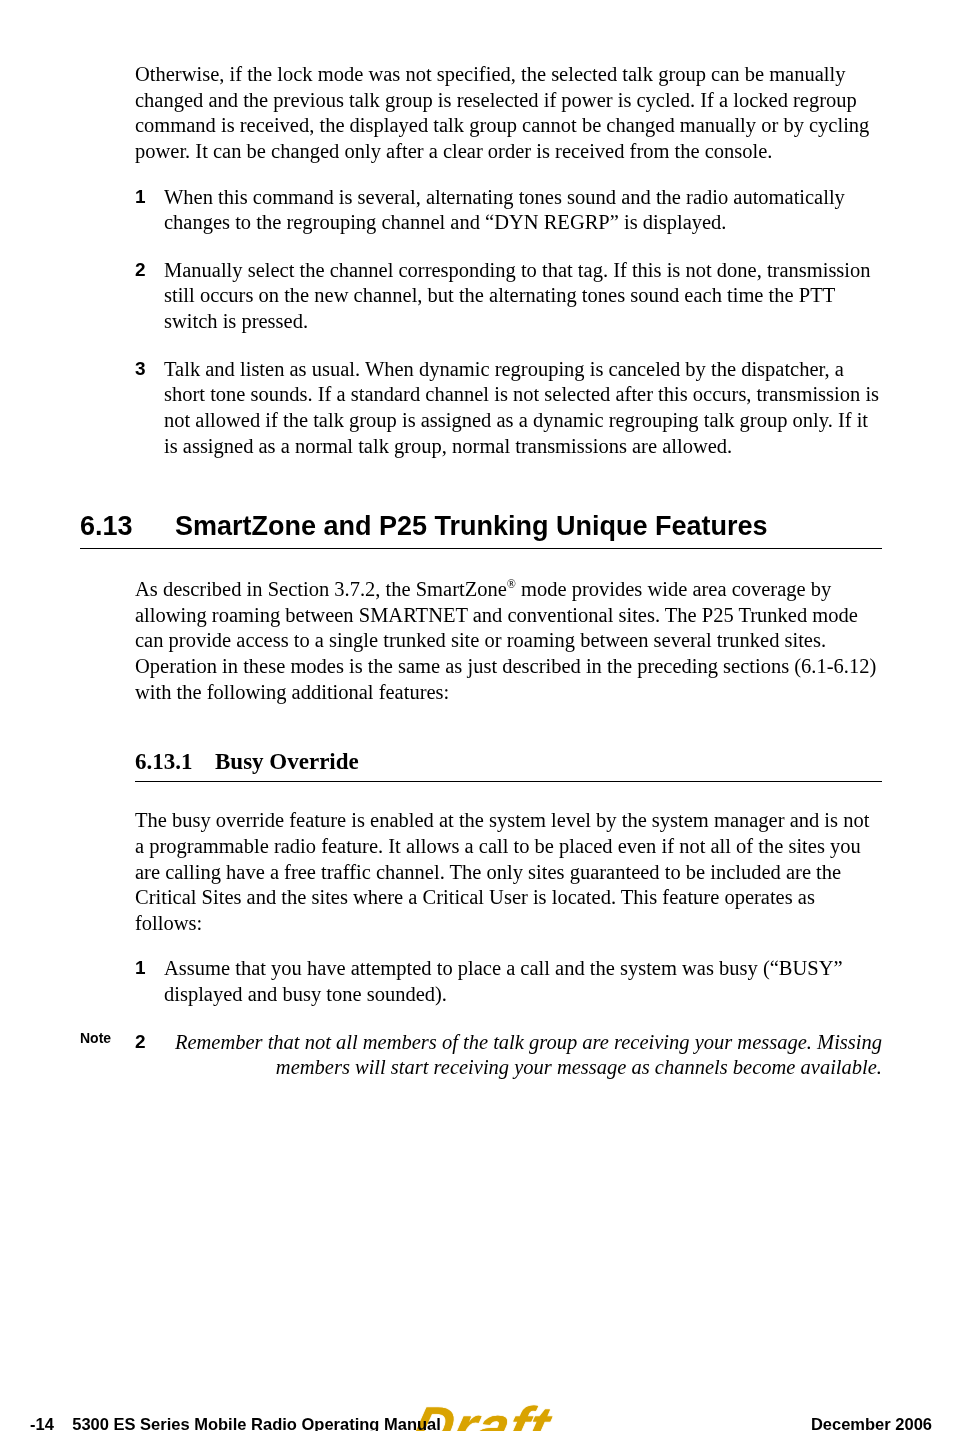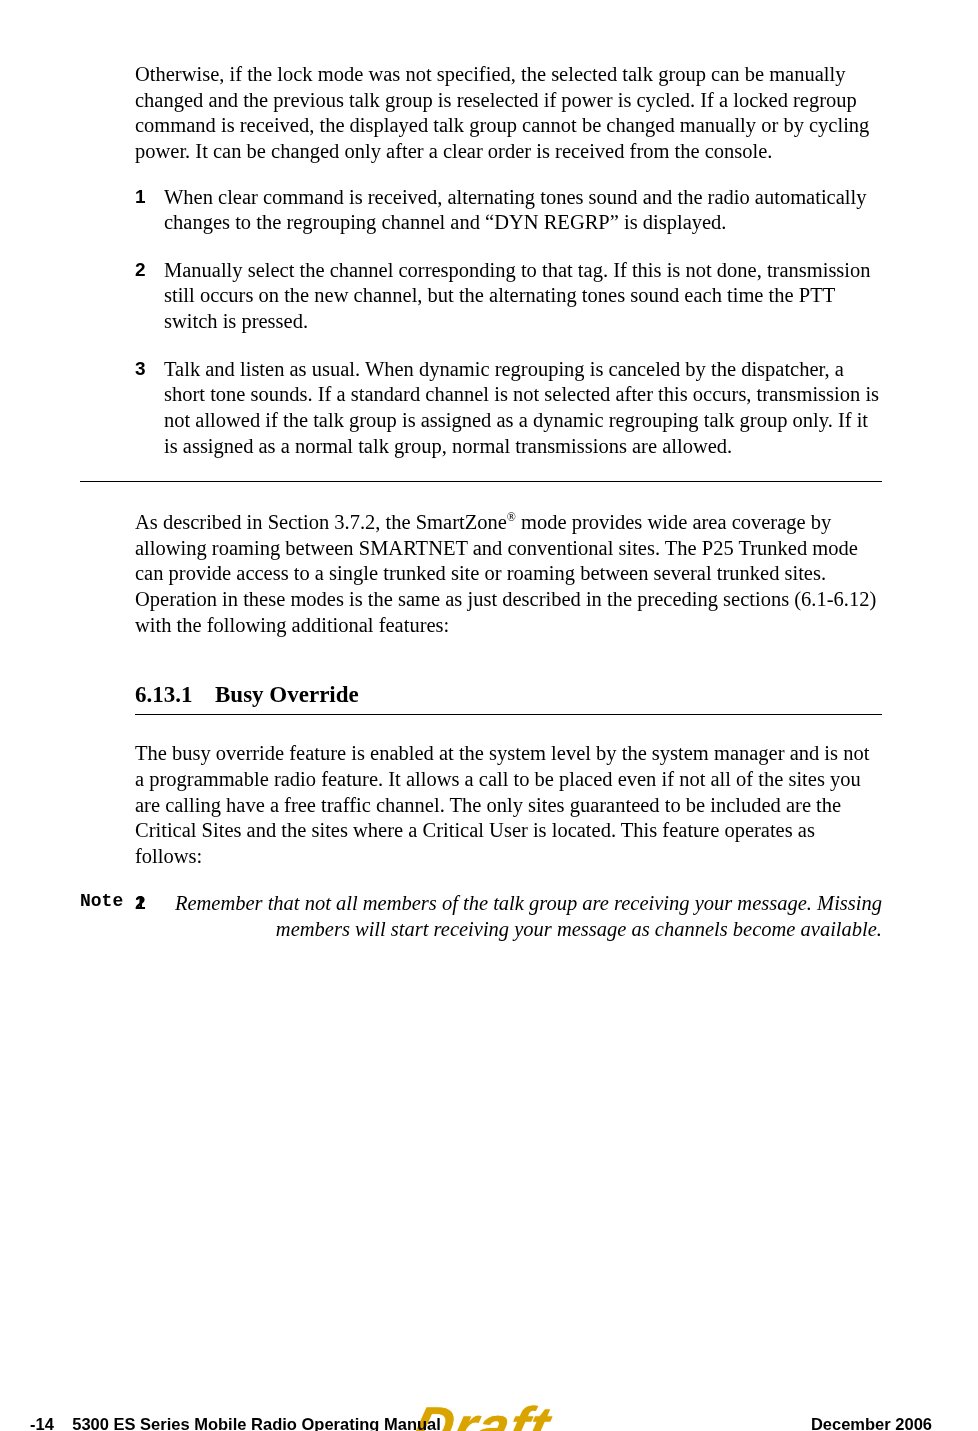--- a/index.html
+++ b/index.html
@@ -86,23 +86,23 @@
   sup.reg {
     font-size: 12px;
     vertical-align: super;
   }
   .note-row {
     display: flex;
     margin-left: 0;
     margin-top: 6px;
   }
   .note-label {
-    font-family: Liberation Mono, monospace;
-    font-weight: bold;
-    font-size: 18px;
+    font-family: Liberation Sans, sans-serif;
+    font-weight: bold;
+    font-size: 14px;
     width: 55px;
     flex: 0 0 55px;
     color: #000;
   }
   .note-text {
     font-style: italic;
     font-size: 20.5px;
     line-height: 1.25;
     flex: 1;
     text-align: right;
@@ -145,50 +145,56 @@
 
 <div class="page">
   <div class="content">
 
     <div class="body-indent">
       <p class="body">Otherwise, if the lock mode was not specified, the selected talk group can be manually changed and the previous talk group is reselected if power is cycled. If a locked regroup command is received, the displayed talk group cannot be changed manually or by cycling power. It can be changed only after a clear order is received from the console.</p>
 
       <ol class="numbered">
         <li>
           <span class="num">1</span>
-          <span>When clear command is received, alternating tones sound and the radio automatically changes to the regrouping channel and “DYN REGRP” is displayed.</span>
+          <span>When this command is several, alternating tones sound and the radio automatically changes to the regrouping channel and “DYN REGRP” is displayed.</span>
         </li>
         <li>
           <span class="num">2</span>
           <span>Manually select the channel corresponding to that tag. If this is not done, transmission still occurs on the new channel, but the alternating tones sound each time the PTT switch is pressed.</span>
         </li>
         <li>
           <span class="num">3</span>
           <span>Talk and listen as usual. When dynamic regrouping is canceled by the dispatcher, a short tone sounds. If a standard channel is not selected after this occurs, transmission is not allowed if the talk group is assigned as a dynamic regrouping talk group only. If it is assigned as a normal talk group, normal transmissions are allowed.</span>
         </li>
       </ol>
     </div>
 
+    <div class="body-indent">
+      <h1 class="section-h1">
+        <span class="secnum">6.13</span><span>SmartZone and P25 Trunking Unique Features</span>
+      </h1>
+    </div>
     <hr class="h1-rule" style="margin-left:0">
 
     <div class="body-indent">
       <p class="body">
         <span>As described in Section 3.7.2, the SmartZone</span><sup class="reg">®</sup><span> mode provides wide area coverage by allowing roaming between SMARTNET and conventional sites. The P25 Trunked mode can provide access to a single trunked site or roaming between several trunked sites. Operation in these modes is the same as just described in the preceding sections (6.1-6.12) with the following additional features:</span>
       </p>
 
       <h2 class="section-h2">
         <span class="secnum">6.13.1</span><span>Busy Override</span>
       </h2>
       <hr class="h2-rule">
 
       <p class="body">The busy override feature is enabled at the system level by the system manager and is not a programmable radio feature. It allows a call to be placed even if not all of the sites you are calling have a free traffic channel. The only sites guaranteed to be included are the Critical Sites and the sites where a Critical User is located. This feature operates as follows:</p>
 
       <ol class="numbered">
         <li>
           <span class="num">1</span>
+          <span>Assume that you have attempted to place a call and the system was busy (“BUSY” displayed and busy tone sounded).</span>
         </li>
         <li>
           <span class="num">2</span>
         </li>
       </ol>
     </div>
 
     <div class="note-row">
       <div class="note-label">Note</div>
       <div class="note-text">Remember that not all members of the talk group are receiving your message. Missing members will start receiving your message as channels become available.</div>

